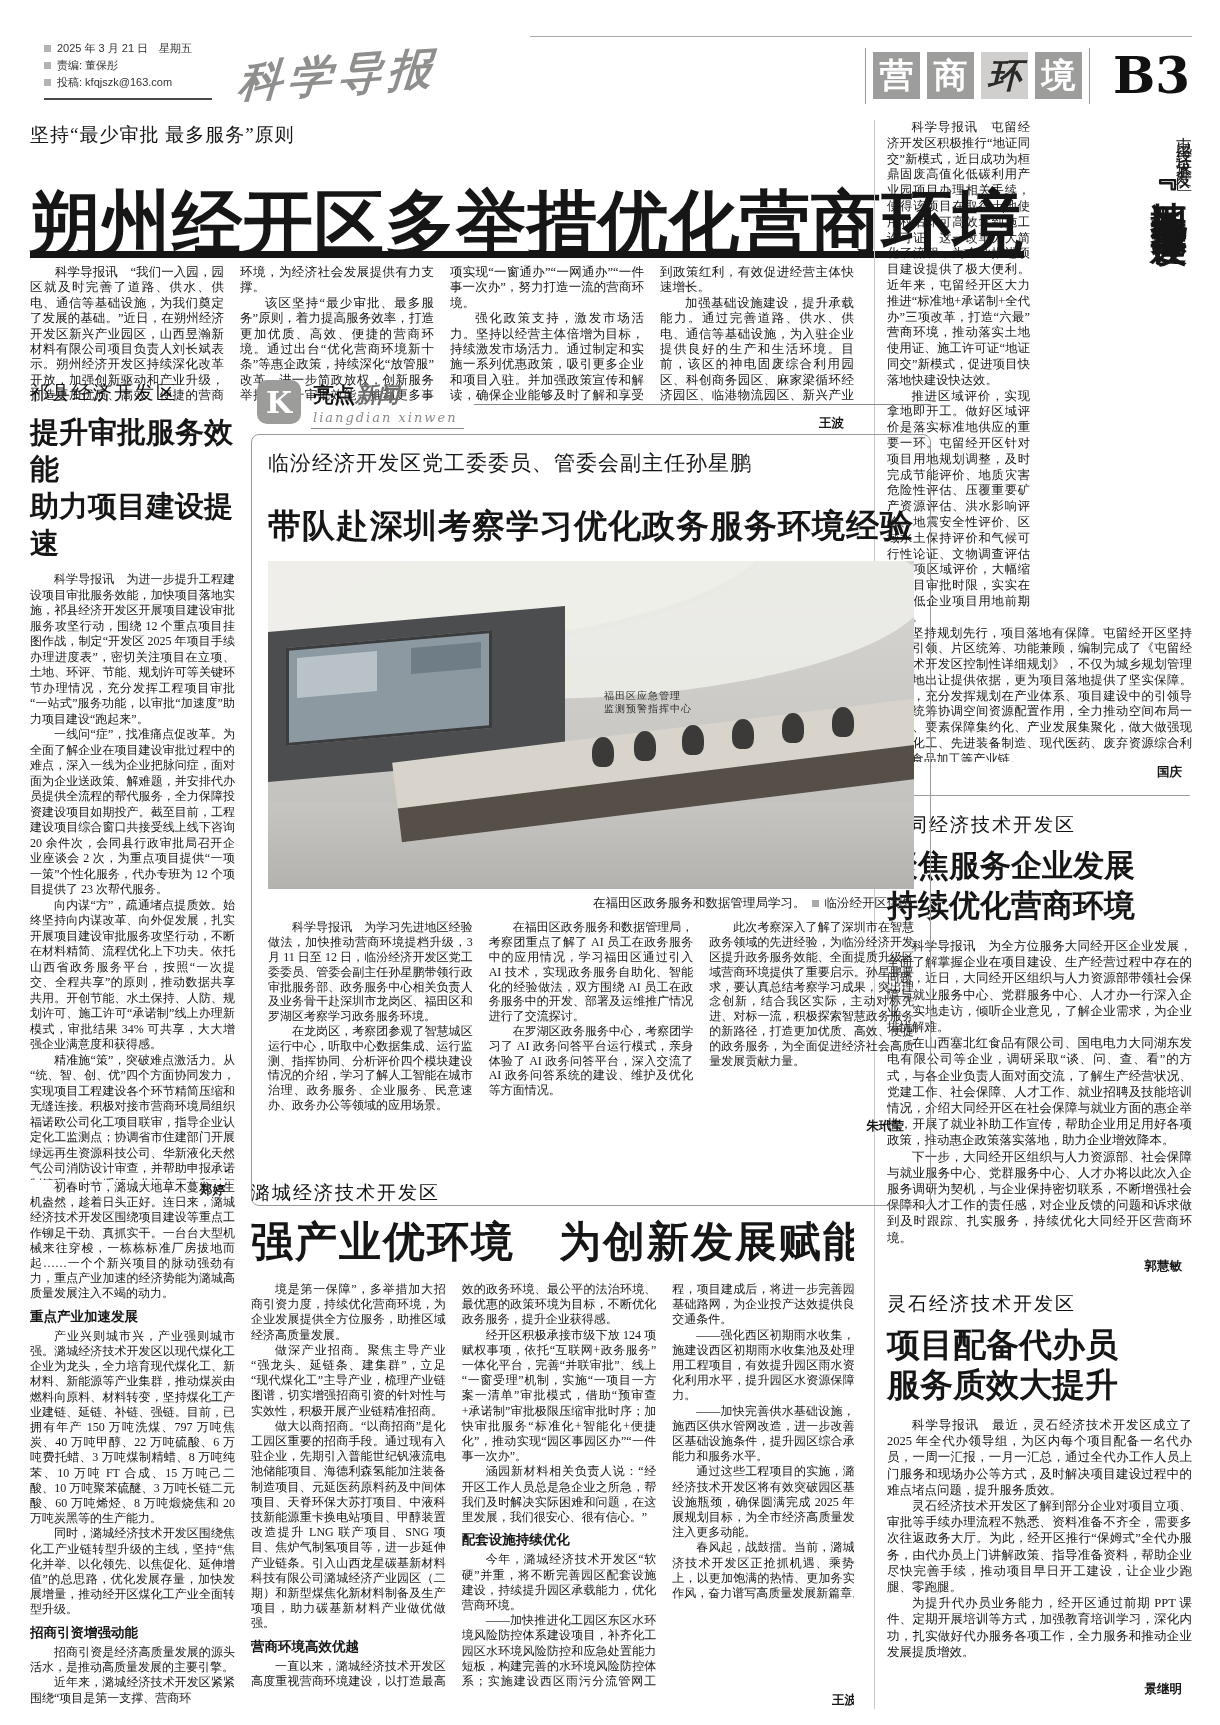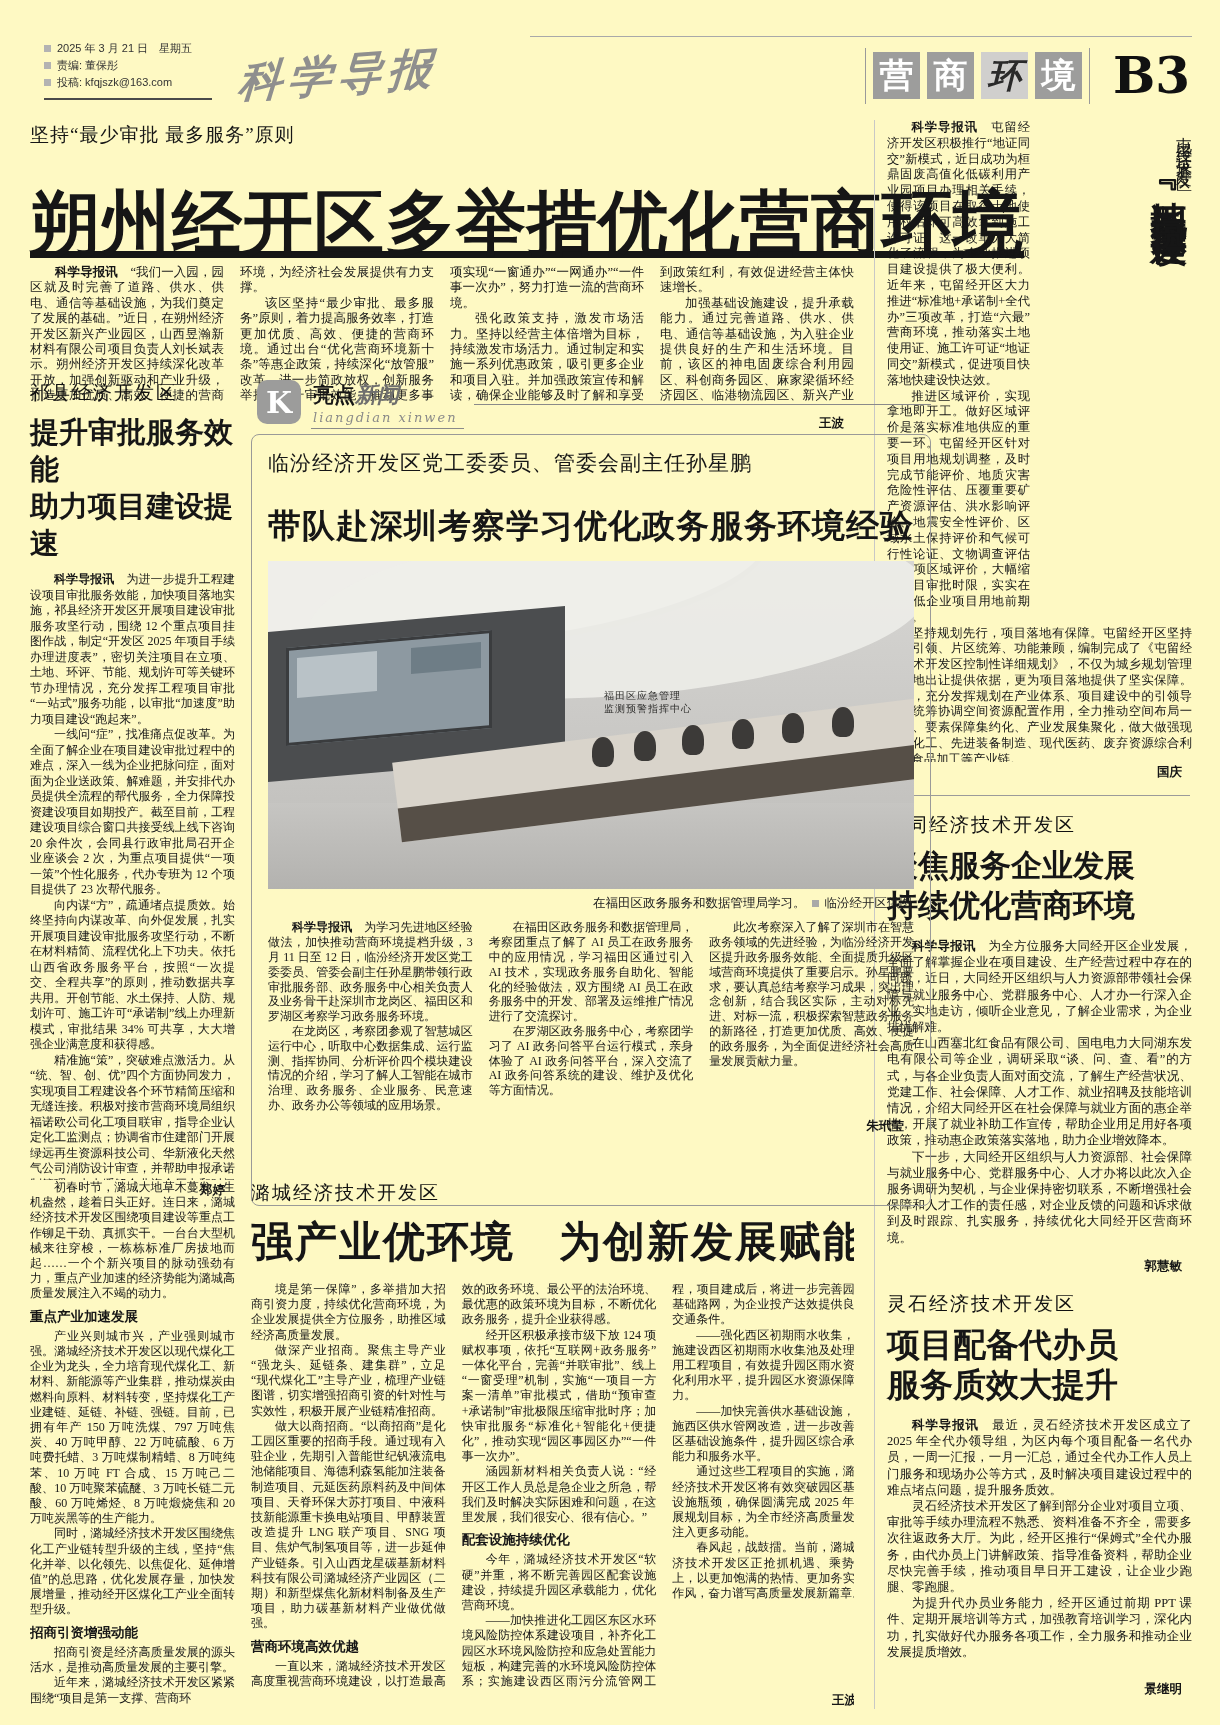--- a/index.html
+++ b/index.html
@@ -1,16 +1,16 @@
 <!DOCTYPE html>
 <html lang="zh"><head>
 <meta charset="utf-8">
 <style>
   html,body{margin:0;padding:0;background:#e8e7e4;}
-  .page{position:relative;width:1220px;height:1725px;margin:0 auto;background:#fef9c3;
+  .page{position:relative;width:1220px;height:1725px;margin:0 auto;background:#ffffff;
         box-sizing:border-box;padding:24px 28px 18px 30px;overflow:hidden;
         font-family:"Liberation Serif","DejaVu Serif",serif;color:#161616;}
   
   .masthead{position:relative;height:92px;margin-bottom:4px;}
   .mast-rule{position:absolute;top:12px;left:500px;right:0;border-top:1px solid #a9a9a9;}
   .meta{position:absolute;top:16px;left:14px;width:168px;border-bottom:2px solid #4a4a4a;padding-bottom:7px;}
   .meta-row{display:flex;align-items:center;gap:6px;font-size:11px;line-height:17px;color:#333;
             font-family:"Liberation Sans",sans-serif;}
   .sq{width:7px;height:7px;background:#b3b3b2;flex:0 0 auto;}
   .brand{position:absolute;left:208px;top:22px;font-family:"DejaVu Serif",serif;font-style:italic;
@@ -20,21 +20,21 @@
   .bchar{width:47px;height:47px;background:#9d9d9c;color:#fff;display:flex;align-items:center;justify-content:center;
          font-size:34px;font-weight:900;font-family:"Liberation Sans",sans-serif;}
   .bchar.light{background:#d0cfcd;color:#2a2a2a;font-family:"DejaVu Serif",serif;font-style:italic;font-weight:bold;}
   .pageno{font-family:"DejaVu Serif",serif;font-weight:bold;font-size:50px;color:#111;margin-left:16px;}
   
   .content{display:grid;grid-template-columns:824px 1fr;gap:20px;height:1580px;}
   .main-left{display:flex;flex-direction:column;min-width:0;}
   .rail{border-left:1px solid #c8c8c6;padding-left:12px;min-width:0;}
   
   p{margin:0;text-indent:2em;text-align:justify;}
-  .leadin{font-family:"Liberation Sans",sans-serif;font-weight:bold;}
+  .leadin{font-family:"Liberation Sans",sans-serif;font-weight:normal;}
   .subhead{font-weight:bold;text-indent:0;font-family:"Liberation Sans",sans-serif;
            font-size:13.5px;margin:7px 0 5px;}
   .byline{text-align:right;font-weight:bold;font-size:12.5px;padding-right:10px;margin-top:2px;
           font-family:"Liberation Sans",sans-serif;}
   .seclabel{font-size:19px;letter-spacing:2px;color:#111;margin-bottom:8px;}
   
   .lead-art{height:252px;}
   .lead-kicker{font-size:19px;margin:2px 0 10px;letter-spacing:1px;}
   .lead-head{font-family:"Liberation Sans",sans-serif;font-weight:900;font-size:70px;line-height:56px;
              letter-spacing:1px;margin-bottom:14px;white-space:nowrap;text-decoration:underline;}

